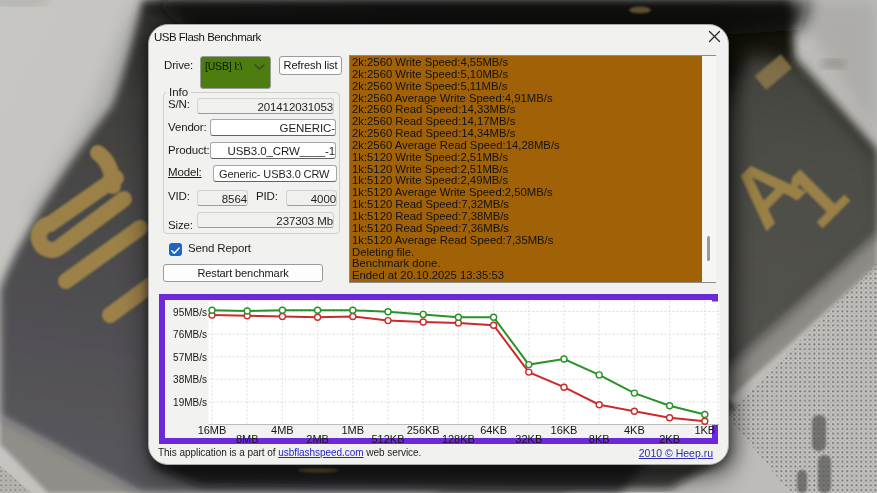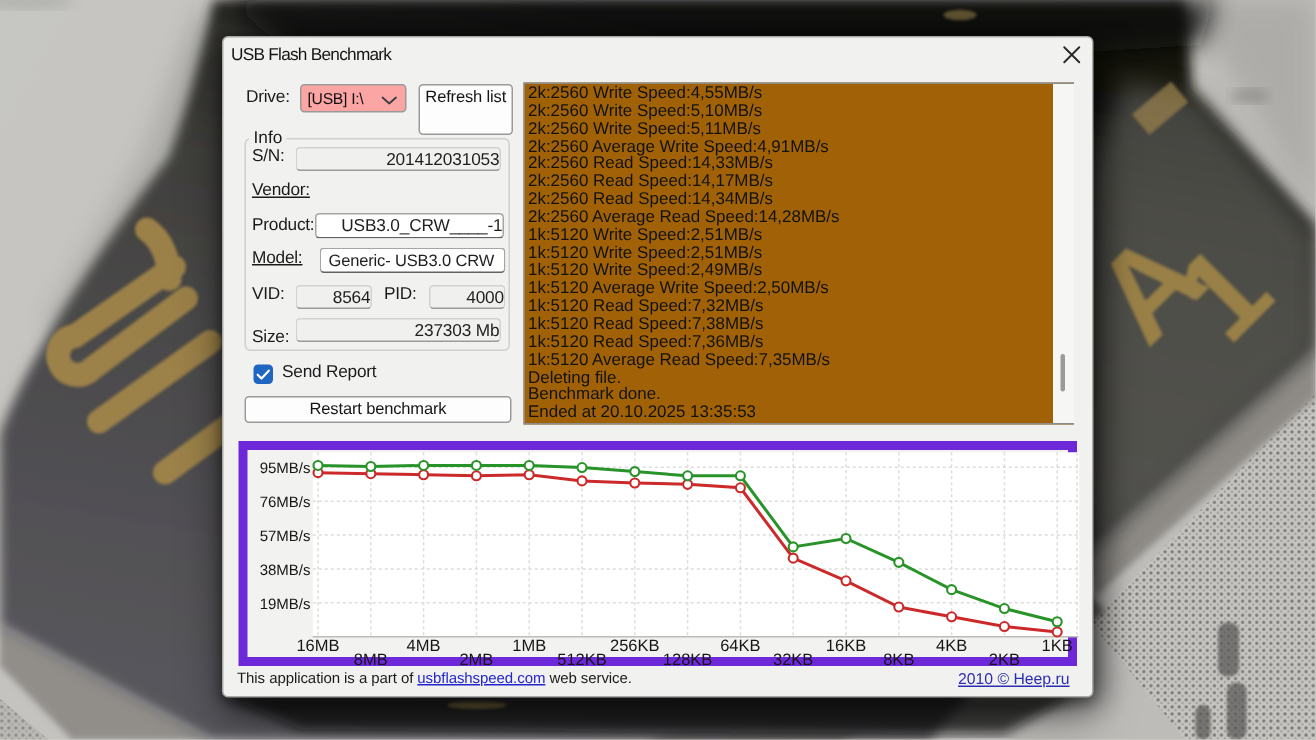--- a/index.html
+++ b/index.html
@@ -1,24 +1,24 @@
 <!DOCTYPE html>
 <html><head>
 <meta charset="utf-8">
 <style>
 html,body{margin:0;padding:0;width:877px;height:493px;overflow:hidden;background:#cfcec9;}
 *{box-sizing:border-box;font-family:"Liberation Sans",sans-serif;}
 #bg{position:absolute;left:0;top:0;width:877px;height:493px;}
-#win{position:absolute;left:148px;top:24px;width:581px;height:441px;background:#f1f1f0;border:1px solid #a9a9a7;border-radius:4px;box-shadow:0 12px 28px rgba(0,0,0,.5),0 3px 9px rgba(0,0,0,.4),8px 4px 18px rgba(0,0,0,.35);}
+#win{position:absolute;left:148px;top:24px;width:581px;height:441px;background:#f1f1f0;border:1px solid #a9a9a7;border-radius:20px;box-shadow:0 12px 28px rgba(0,0,0,.5),0 3px 9px rgba(0,0,0,.4),8px 4px 18px rgba(0,0,0,.35);}
 .lbl{position:absolute;font-size:11.5px;letter-spacing:-0.15px;color:#1b1b1b;white-space:nowrap;}
 .fld{position:absolute;font-size:11.5px;letter-spacing:-0.1px;color:#1f1f1f;padding:2px 0 0 5px;white-space:nowrap;overflow:hidden;text-align:right;}
 .dis{background:#f0f0ef;border:1px solid #d2d2d0;border-bottom:1px solid #9b9b99;border-radius:3px;}
 .ena{background:#fff;border:1px solid #a5a5a3;border-bottom:1px solid #62625f;border-radius:3px;}
 #title{position:absolute;left:5px;top:2px;height:20px;line-height:20px;font-size:11.5px;letter-spacing:-0.5px;color:#151515;}
-#combo{position:absolute;left:51px;top:31px;width:71px;height:19px;background:#fca5a5;border:1px solid #9a9a98;border-radius:3px;font-size:10.5px;letter-spacing:-0.2px;color:#111;padding:3px 0 0 4px;}
+#combo{position:absolute;left:51px;top:31px;width:71px;height:33px;background:#4d7c0f;border:1px solid #9a9a98;border-radius:3px;font-size:10.5px;letter-spacing:-0.2px;color:#111;padding:3px 0 0 4px;}
 
 .btn{position:absolute;background:#fdfdfd;border:1px solid #9a9a98;border-radius:3px;font-size:11px;letter-spacing:-0.1px;color:#151515;text-align:center;}
 #log{position:absolute;left:200px;top:30px;width:367px;height:228px;background:#a16207;border:1px solid #8c8c8a;font-size:11.3px;line-height:11.85px;color:#121212;padding:1px 0 0 2px;white-space:pre;}
 #sbtrack{position:absolute;left:553px;top:31px;width:14px;height:226px;background:#f6f6f5;}
 #sbthumb{position:absolute;left:558px;top:211px;width:3px;height:25px;background:#9a9a98;border-radius:2px;}
 #grp{position:absolute;left:14px;top:67px;width:177px;height:142px;border:1px solid #cfcfcd;border-radius:4px;}
 #grplbl{position:absolute;left:17px;top:61px;background:#f1f1f0;padding:0 3px;font-size:11.5px;color:#1b1b1b;}
 #cb{position:absolute;left:20px;top:218px;width:13px;height:13px;background:#1f66c2;border-radius:3px;}
 #gbox{position:absolute;left:10px;top:269px;width:559px;height:150px;background:#f2f2f0;border:6px solid #6d28d9;}
 #status{position:absolute;left:9px;top:422px;font-size:10px;letter-spacing:-0.05px;color:#1b1b1b;}
@@ -118,21 +118,21 @@
 <div id="win">
   <div id="title">USB Flash Benchmark</div>
   <svg style="position:absolute;left:559px;top:5px" width="13" height="13" viewBox="0 0 13 13">
     <path d="M1.5 1.5 L11.5 11.5 M11.5 1.5 L1.5 11.5" stroke="#2a2a2a" stroke-width="1.3" stroke-linecap="round"></path>
   </svg>
 
   <div class="lbl" style="left:15px;top:34px;">Drive:</div>
   <div id="combo">[USB] I:\<svg style="position:absolute;right:5px;top:7px" width="11" height="6" viewBox="0 0 11 6">
         <polyline points="1,1 5.5,5 10,1" fill="none" stroke="#3c3c3c" stroke-width="1.2" stroke-linecap="round" stroke-linejoin="round"></polyline>
       </svg></div>
-  <div class="btn" style="left:130px;top:31px;width:63px;height:34px;line-height:17px;">Refresh list</div>
+  <div class="btn" style="left:130px;top:31px;width:63px;height:19px;line-height:17px;">Refresh list</div>
 
   <div id="log">2k:2560 Write Speed:4,55MB/s
 2k:2560 Write Speed:5,10MB/s
 2k:2560 Write Speed:5,11MB/s
 2k:2560 Average Write Speed:4,91MB/s
 2k:2560 Read Speed:14,33MB/s
 2k:2560 Read Speed:14,17MB/s
 2k:2560 Read Speed:14,34MB/s
 2k:2560 Average Read Speed:14,28MB/s
 1k:5120 Write Speed:2,51MB/s
@@ -146,37 +146,38 @@
 Deleting file.
 Benchmark done.
 Ended at 20.10.2025 13:35:53</div>
   <div id="sbtrack"></div>
   <div id="sbthumb"></div>
 
   <div id="grp"></div>
   <div id="grplbl">Info</div>
   <div class="lbl" style="left:19px;top:73px;">S/N:</div>
   <div class="fld dis" style="left:48px;top:73px;width:137px;height:16px;">201412031053</div>
-  <div class="lbl" style="left:19px;top:96px;text-decoration:underline;">Vendor:</div>
+  <div class="lbl" style="left:19px;top:96px;">Vendor:</div>
+  <div class="fld ena" style="left:61px;top:94px;width:126px;height:17px;">GENERIC-</div>
   <div class="lbl" style="left:19px;top:119px;">Product:</div>
   <div class="fld ena" style="left:61px;top:117px;width:126px;height:17px;">USB3.0_CRW____-1</div>
   <div class="lbl" style="left:19px;top:141px;text-decoration:underline;">Model:</div>
   <div class="fld ena" style="left:64px;top:140px;width:124px;height:17px;font-size:11px;">Generic- USB3.0 CRW&nbsp;&nbsp;&nbsp;&nbsp;-1</div>
   <div class="lbl" style="left:19px;top:165px;">VID:</div>
   <div class="fld dis" style="left:48px;top:165px;width:51px;height:16px;">8564</div>
   <div class="lbl" style="left:107px;top:165px;">PID:</div>
   <div class="fld dis" style="left:137px;top:165px;width:51px;height:16px;">4000</div>
   <div class="lbl" style="left:19px;top:194px;">Size:</div>
   <div class="fld dis" style="left:48px;top:187px;width:137px;height:16px;">237303 Mb</div>
 
   <div id="cb"><svg width="13" height="13" viewBox="0 0 13 13">
         <path d="M2.8 6.8 L5.3 9.3 L10.2 4.1" stroke="#fff" stroke-width="1.5" fill="none" stroke-linecap="round" stroke-linejoin="round"></path>
       </svg></div>
   <div class="lbl" style="left:39px;top:217px;">Send Report</div>
-  <div class="btn" style="left:14px;top:239px;width:178px;height:18px;line-height:16px;">Restart benchmark</div>
+  <div class="btn" style="left:14px;top:239px;width:160px;height:18px;line-height:16px;">Restart benchmark</div>
 
   <div id="gbox">
     <svg width="557" height="148" viewBox="0 0 557 148">
       <rect x="43.5" y="1.5" width="511" height="123" fill="#ffffff"></rect>
       <g stroke="#dcdcda" stroke-width="1" stroke-dasharray="2,2">
         <line x1="47" y1="1.5" x2="47" y2="124.5"></line>
         <line x1="82.2" y1="1.5" x2="82.2" y2="124.5"></line>
         <line x1="117.4" y1="1.5" x2="117.4" y2="124.5"></line>
         <line x1="152.6" y1="1.5" x2="152.6" y2="124.5"></line>
         <line x1="187.8" y1="1.5" x2="187.8" y2="124.5"></line>

